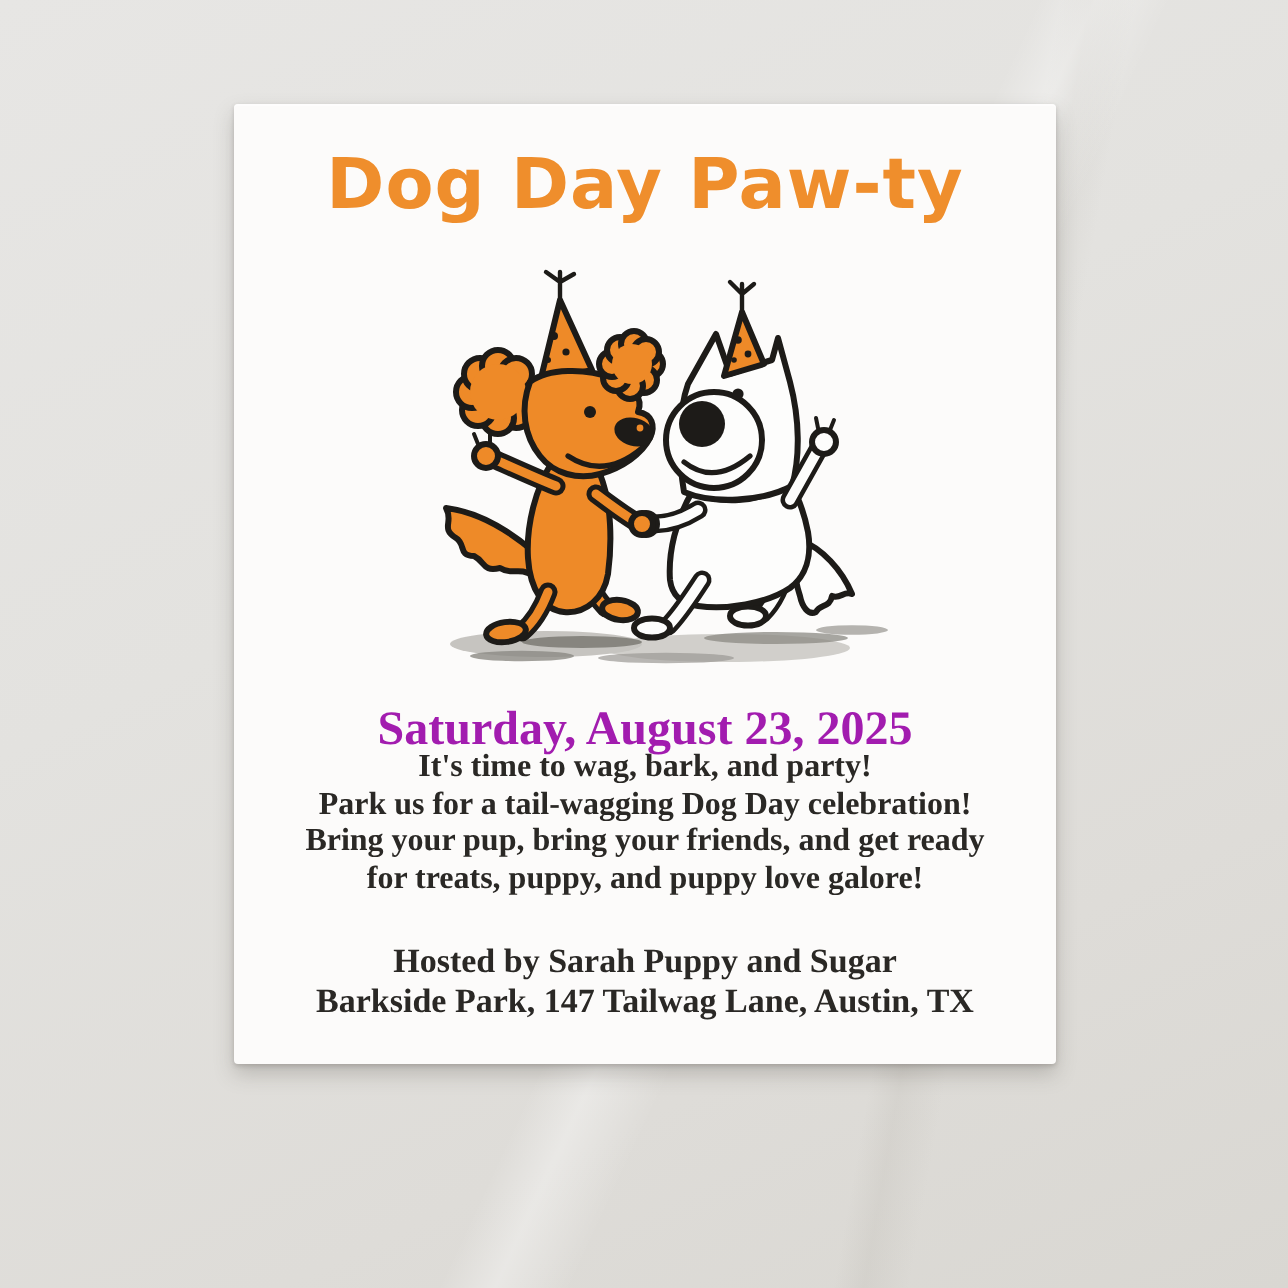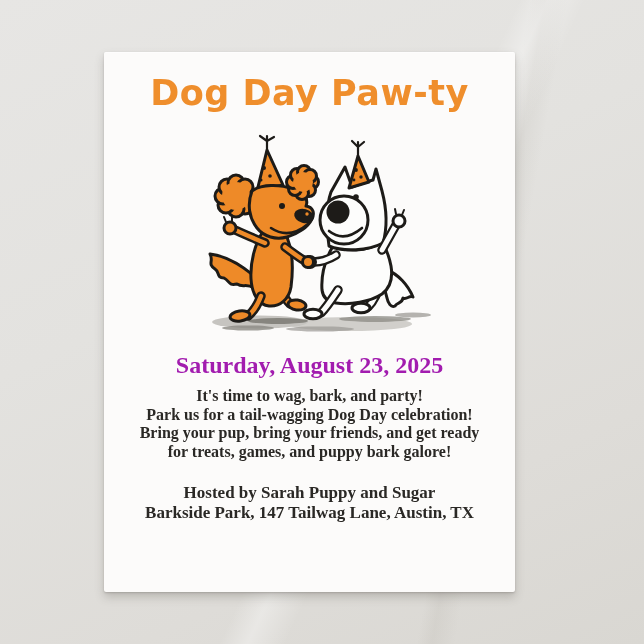--- a/index.html
+++ b/index.html
@@ -11,38 +11,38 @@
   }
   .scene{position:absolute;inset:0;}
   
   .scene::before{
     content:"";position:absolute;inset:0;
     background:
       linear-gradient(115deg, rgba(255,255,255,0) 55%, rgba(255,255,255,.35) 58%, rgba(255,255,255,0) 62%),
       linear-gradient(100deg, rgba(160,155,145,0) 70%, rgba(160,155,145,.12) 72%, rgba(160,155,145,0) 75%);
   }
   .card{
-    position:absolute;left:104px;top:52px;width:411px;height:540px;
+    position:absolute;left:117px;top:52px;width:411px;height:480px;
     background:#fcfbfa;border-radius:2px;
     box-shadow:0 1px 2px rgba(90,85,78,.25), 0 5px 10px rgba(90,85,78,.28), 0 1px 0 rgba(255,255,255,.6) inset;
     display:flex;flex-direction:column;align-items:center;text-align:center;
   }
   .title{
     margin:20px 0 0 0;
     font-family:"DejaVu Sans", sans-serif;
     font-weight:800;font-size:35px;line-height:42px;
     color:#ef8e2c;letter-spacing:.5px;
   }
   .title span{display:block;}
   .art{display:block;margin-top:14px;}
   .datetime{
     margin-top:17px;font-size:24px;line-height:20px;font-weight:700;color:#a21caf;
   }
   .message{
-    margin-top:12px;font-size:16px;line-height:18.5px;font-weight:700;color:#2a2825;
+    margin-top:0;font-size:16px;line-height:18.5px;font-weight:700;color:#2a2825;
   }
   .host{
     margin-top:22px;font-size:17px;line-height:20px;font-weight:700;color:#2a2825;
   }
   
   .ln{fill:none;stroke:#1d1b18;stroke-linecap:round;stroke-linejoin:round;}
   .o-fill{fill:#ee8a28;stroke:#1d1b18;stroke-width:3;stroke-linejoin:round;}
   .w-fill{fill:#fdfdfc;stroke:#1d1b18;stroke-width:3;stroke-linejoin:round;}
   .limb-out{fill:none;stroke:#1d1b18;stroke-width:9.5;stroke-linecap:round;}
   .limb-o{fill:none;stroke:#ee8a28;stroke-width:4.5;stroke-linecap:round;}
@@ -186,21 +186,21 @@
     </svg>
 
     <div class="datetime">
       <div>Saturday, August 23, 2025</div>
     </div>
 
     <div class="message">
       <div>It's time to wag, bark, and party!</div>
       <div>Park us for a tail-wagging Dog Day celebration!</div>
       <div>Bring your pup, bring your friends, and get ready</div>
-      <div>for treats, games, and puppy bark galore!</div>
+      <div>for treats, puppy, and puppy love galore!</div>
     </div>
 
     <div class="host">
       <div>Hosted by Sarah Puppy and Sugar</div>
       <div>Barkside Park, 147 Tailwag Lane, Austin, TX</div>
     </div>
 
   </div>
 </div>
 

